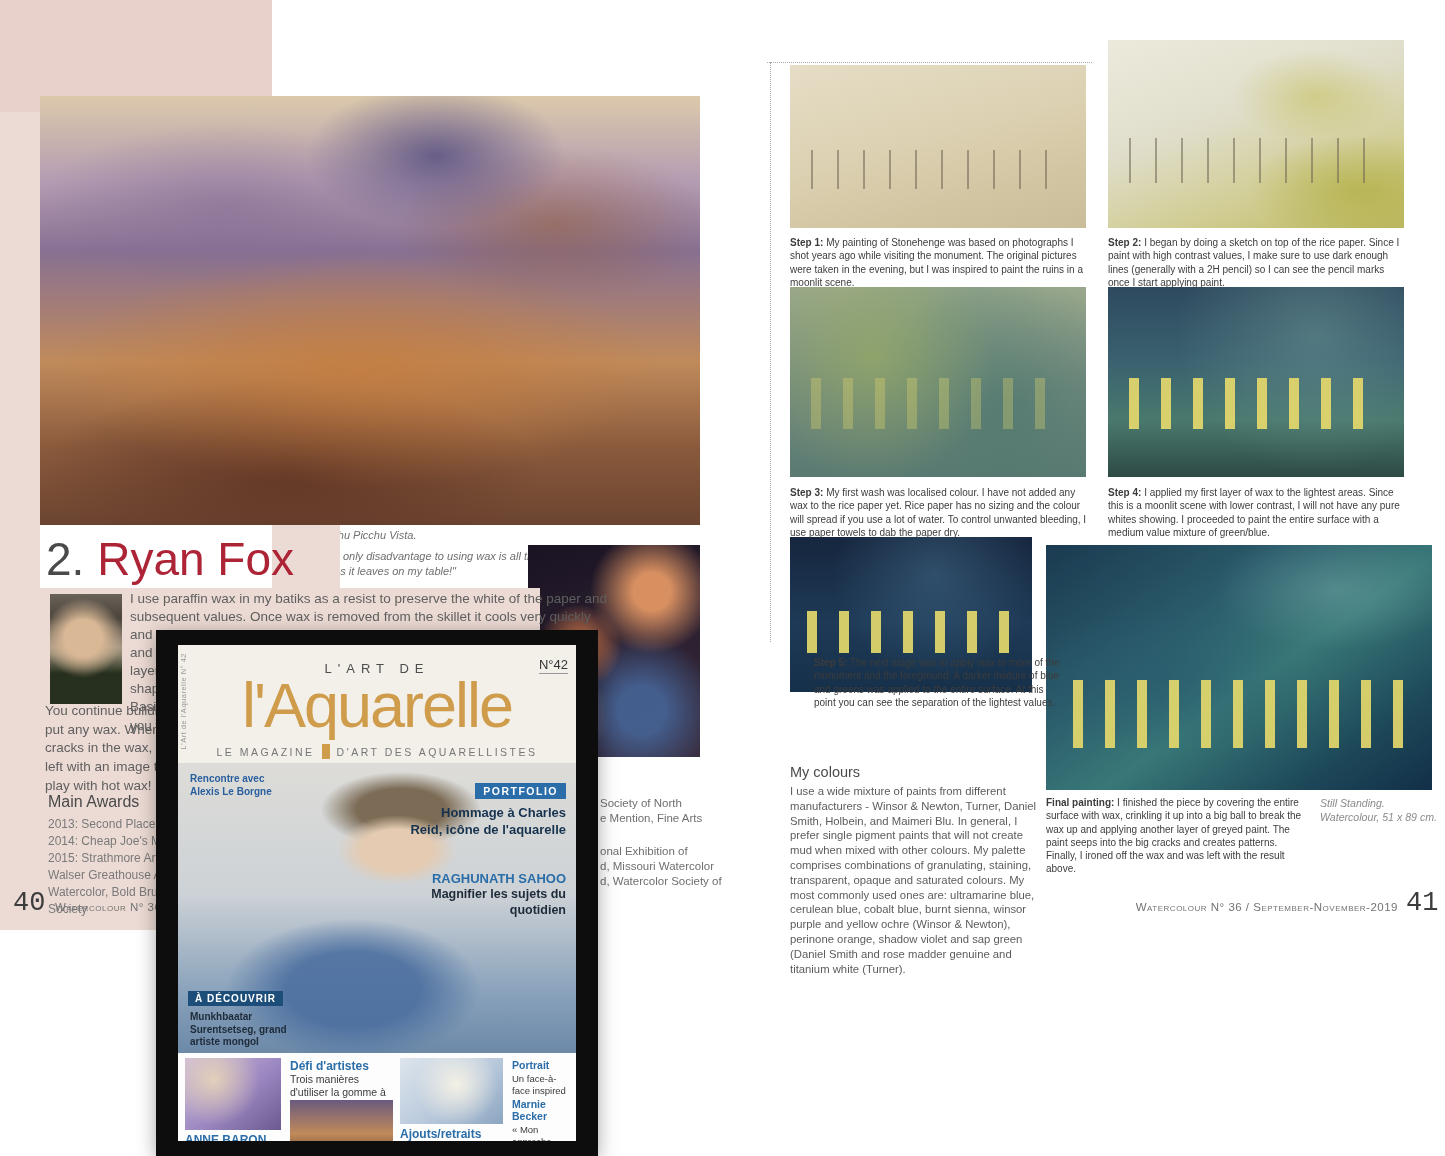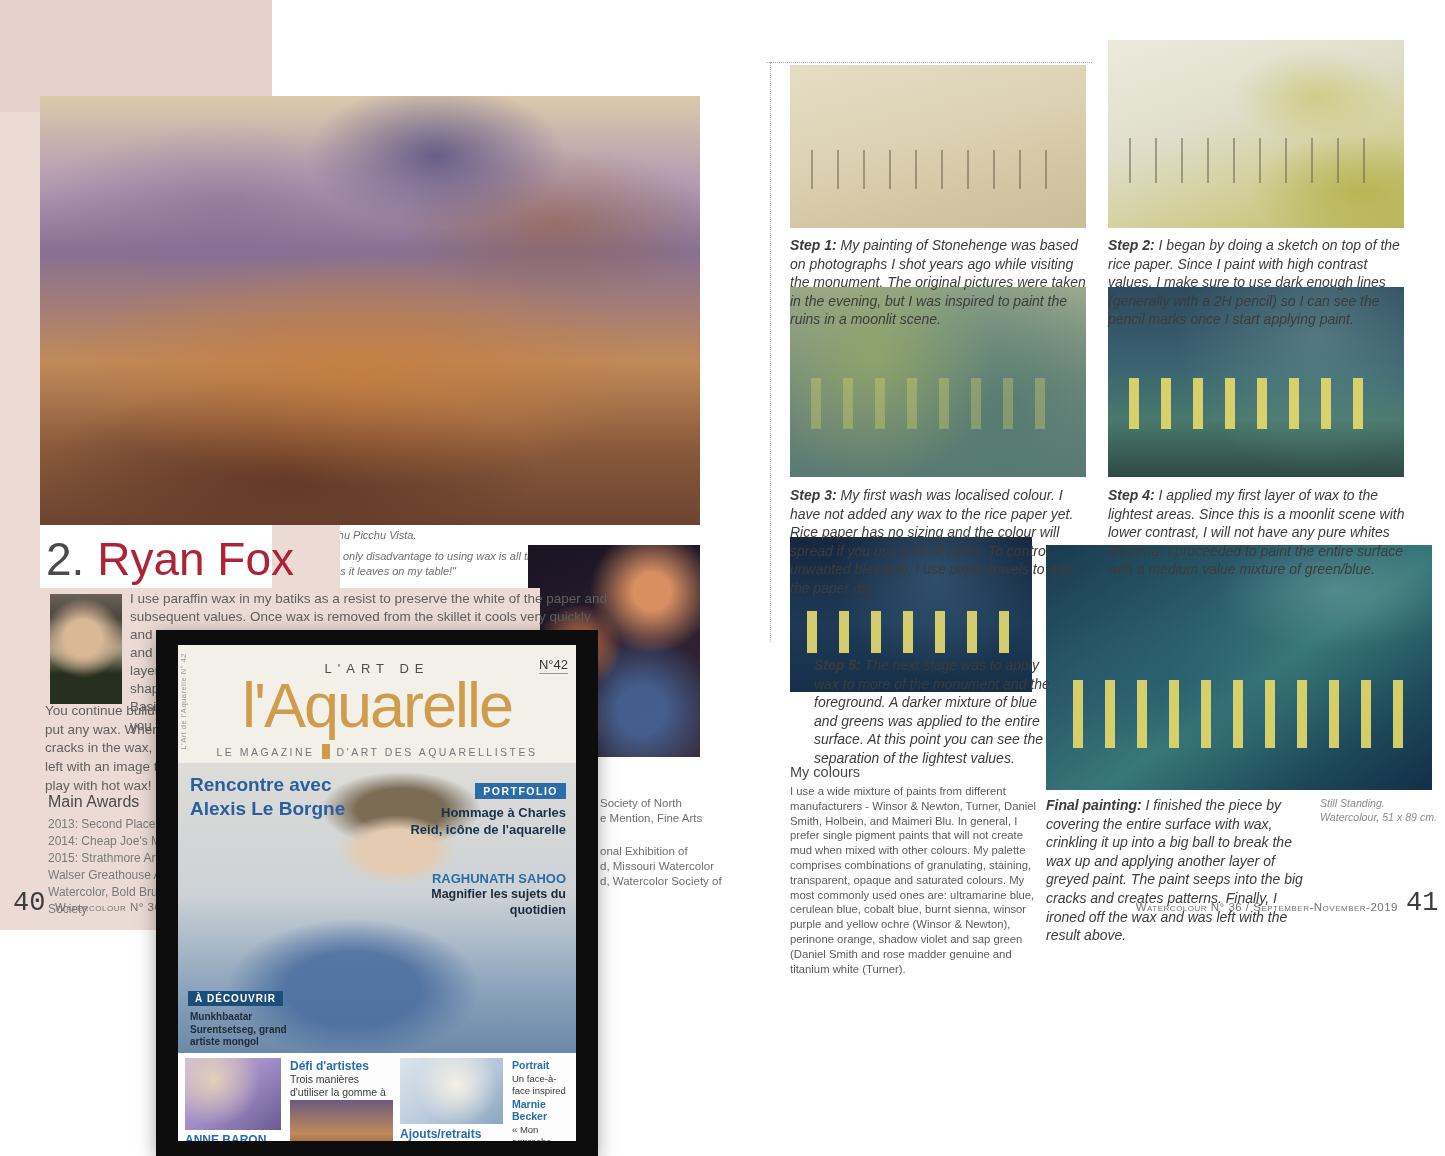--- a/index.html
+++ b/index.html
@@ -88,21 +88,21 @@
       background:
         radial-gradient(ellipse 45% 35% at 75% 18%, rgba(120,170,170,.45), transparent 70%),
         radial-gradient(ellipse 50% 40% at 30% 55%, rgba(40,90,110,.6), transparent 75%),
         linear-gradient(145deg,#1a3a50 0%,#2a5a6a 32%,#387878 55%,#1e4a5a 80%,#122f48 100%);}
   .stones{position:absolute;left:7%;right:7%;top:48%;height:27%;
           background:repeating-linear-gradient(90deg, rgba(228,216,108,.92) 0 10px, transparent 10px 32px);
           filter:blur(.7px);}
   .stones-faint{opacity:.35;}
   .stones-pencil{background:repeating-linear-gradient(90deg, rgba(110,100,82,.55) 0 2px, transparent 2px 26px);
           top:52%;height:24%;filter:none;}
-  .cap{position:absolute;font-size:14px;line-height:1.33;color:#3c3c3c;font-style:italic;}
+  .cap{position:absolute;font-size:10px;line-height:1.33;color:#3c3c3c;}
   .cap .cl{font-weight:bold;}
   .cap1{left:790px;top:236px;width:300px;}
   .cap2{left:1108px;top:236px;width:300px;}
   .cap3{left:790px;top:486px;width:300px;}
   .cap4{left:1108px;top:486px;width:300px;}
   .cap5{left:790px;top:656px;width:250px;margin-left:24px;}
   .capF{left:1046px;top:796px;width:264px;}
   .credit{position:absolute;left:1320px;top:796px;width:120px;font-size:10.6px;font-style:italic;
           color:#8a8a8a;line-height:1.35;}
   .mycolours-head{position:absolute;left:790px;top:764px;font-size:14.5px;color:#4a4a4a;}
@@ -123,21 +123,21 @@
          font-weight:400;color:#cf9c4c;letter-spacing:-2px;}
   .tagline{position:absolute;left:0;top:99px;width:100%;display:flex;align-items:center;
          justify-content:center;gap:7px;font-size:10.5px;letter-spacing:2.5px;color:#767676;}
   .gold-bar{width:8px;height:15px;background:#cf9c4c;}
   .cover-image{position:absolute;left:0;top:118px;width:100%;height:290px;
     background:
       radial-gradient(ellipse 20% 16% at 55% 30%, #e4cbb2 0 45%, transparent 75%),
       radial-gradient(ellipse 28% 18% at 56% 16%, #7c6c56 0 40%, transparent 72%),
       radial-gradient(ellipse 42% 32% at 44% 78%, rgba(72,108,158,.85) 0 40%, transparent 76%),
       linear-gradient(180deg,#dddcd8 0%,#cdd2d6 45%,#8ba3bc 78%,#6c89a8 100%);}
-  .feature-left{position:absolute;left:12px;top:10px;font-size:19px;font-weight:bold;
+  .feature-left{position:absolute;left:12px;top:10px;font-size:10px;font-weight:bold;
       color:#2a5f9e;line-height:1.25;}
   .portfolio-badge{position:absolute;right:10px;top:20px;background:#2a6da8;color:#fff;
       font-size:10.5px;font-weight:bold;letter-spacing:1.5px;padding:2px 8px;}
   .portfolio-text{position:absolute;right:10px;top:42px;width:160px;text-align:right;
       font-size:13px;font-weight:bold;color:#16324e;line-height:1.3;}
   .raghunath-name{position:absolute;right:10px;top:108px;width:170px;text-align:right;
       font-size:13px;font-weight:bold;color:#2a6da8;}
   .raghunath-text{position:absolute;right:10px;top:124px;width:150px;text-align:right;
       font-size:12.5px;font-weight:bold;color:#1d2a3a;line-height:1.25;}
   .discover-badge{position:absolute;left:10px;top:228px;background:#1d4e7a;color:#fff;

